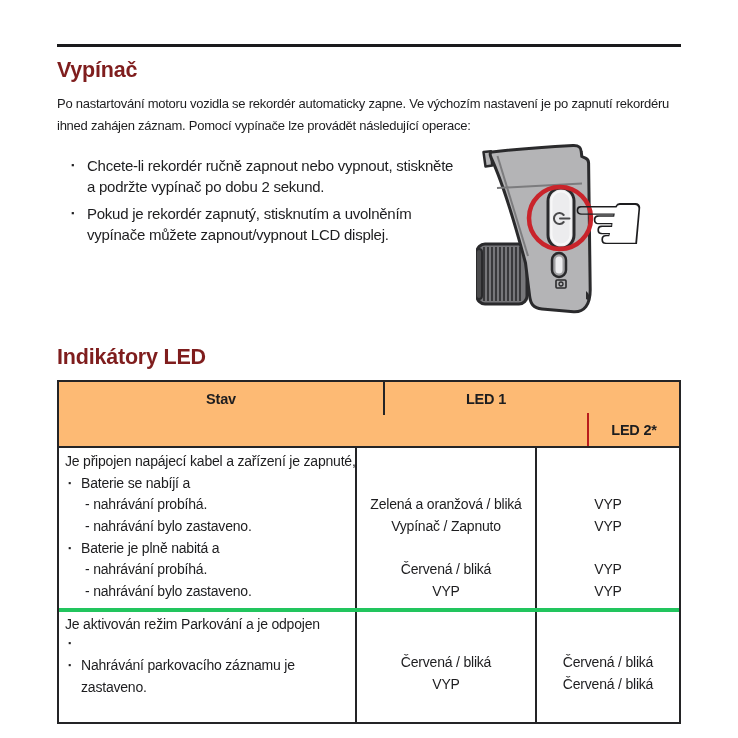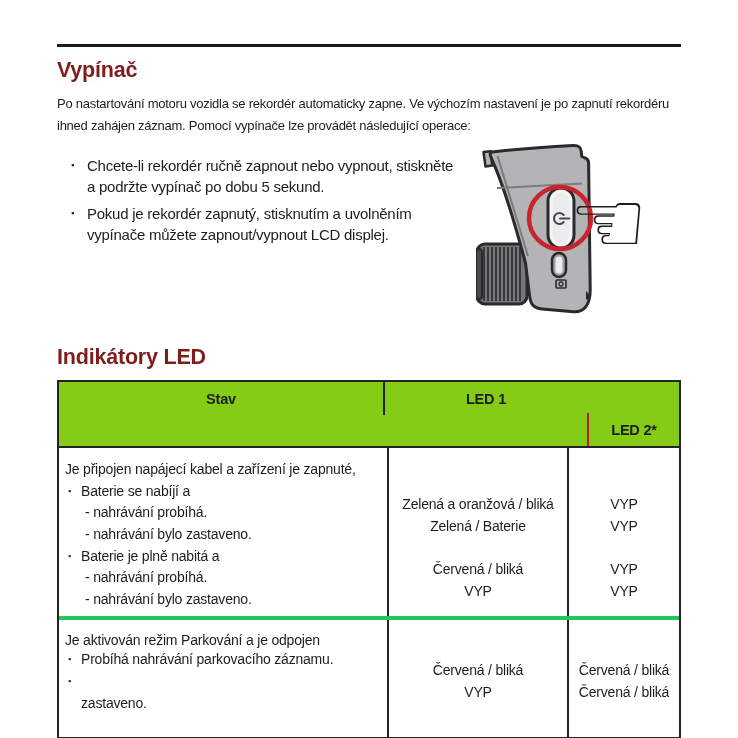--- a/index.html
+++ b/index.html
@@ -28,33 +28,33 @@
   ul.bullets .marker{
     width:16px;flex:0 0 16px;font-size:9px;line-height:21px;color:#1d1d1f;
   }
   .figure{width:205px;flex:0 0 205px;margin-top:-6px;}
   
   .led-heading{margin-top:2px;margin-bottom:9px;}
   .led-table{
     width:624px;box-sizing:border-box;border:2px solid #242426;
     font-size:14px;letter-spacing:-0.2px;color:#1d1d1f;
   }
-  .t-header{display:flex;background:#84cc16;border-bottom:2px solid #242426;}
+  .t-header{display:flex;background:#fdba74;border-bottom:2px solid #242426;}
   .t-header .hcell{
     box-sizing:border-box;height:33px;display:flex;align-items:center;justify-content:center;
     font-weight:700;font-size:14.5px;
   }
   .hcell-stav{width:324px;}
   .hcell-led1{width:204px;border-left:2px solid #242426;}
   .hcell-led2{flex:1;border-left:2px solid #b91c1c;margin-top:31px;}
   .t-row{display:flex;}
   .t-row + .t-row{border-top:4px solid #22c55e;}
   .t-col{box-sizing:border-box;}
-  .t-col-stav{width:328px;padding:11px 2px 5px 6px;}
-  .t-col-led{width:180px;border-left:2px solid #242426;text-align:center;padding:3px 2px 12px 2px;}
+  .t-col-stav{width:296px;padding:3px 2px 5px 6px;}
+  .t-col-led{width:180px;border-left:2px solid #242426;text-align:center;padding:3px 2px 5px 2px;}
   .t-col-led2{width:auto;flex:1;}
   .line{position:relative;line-height:21.7px;height:21.7px;white-space:nowrap;}
   .line.tight{line-height:18.6px;height:18.6px;}
   .stav-line.indent1{padding-left:16px;}
   .stav-line.indent1 .marker{
     position:absolute;left:3px;top:0;font-size:8.5px;line-height:inherit;
   }
   .stav-line.indent2{padding-left:20px;}
   .stav-line.indent3{padding-left:16px;}
   .footnote{margin:13px 0 0 0;font-size:12px;letter-spacing:-0.2px;color:#59595b;}
@@ -68,21 +68,21 @@
   <div class="rule top-rule"></div>
 
   <h1 class="section-title">Vypínač</h1>
 
   <p class="intro">Po nastartování motoru vozidla se rekordér automaticky zapne. Ve výchozím nastavení je po zapnutí rekordéru ihned zahájen záznam. Pomocí vypínače lze provádět následující operace:</p>
 
   <div class="content-row">
     <ul class="bullets" id="power-bullets">
         <li>
           <span class="marker">▪</span>
-          <span class="txt">Chcete-li rekordér ručně zapnout nebo vypnout, stiskněte a podržte vypínač po dobu 5 sekund.</span>
+          <span class="txt">Chcete-li rekordér ručně zapnout nebo vypnout, stiskněte a podržte vypínač po dobu 2 sekund.</span>
         </li>
         <li>
           <span class="marker">▪</span>
           <span class="txt">Pokud je rekordér zapnutý, stisknutím a uvolněním vypínače můžete zapnout/vypnout LCD displej.</span>
         </li>
       </ul>
 
     <div class="figure">
       <svg width="205" height="187" viewBox="0 0 205 187">
 
@@ -153,40 +153,40 @@
             <div class="line stav-line indent2"><span class="txt">- nahrávání probíhá.</span></div>
             <div class="line stav-line indent2"><span class="txt">- nahrávání bylo zastaveno.</span></div>
             <div class="line stav-line indent1"><span class="marker">▪</span><span class="txt">Baterie je plně nabitá a</span></div>
             <div class="line stav-line indent2"><span class="txt">- nahrávání probíhá.</span></div>
             <div class="line stav-line indent2"><span class="txt">- nahrávání bylo zastaveno.</span></div>
           </div>
           <div class="t-col t-col-led">
             <div class="line led-line"></div>
             <div class="line led-line"></div>
             <div class="line led-line">Zelená a oranžová / bliká</div>
-            <div class="line led-line">Zelená / Baterie</div>
+            <div class="line led-line">Vypínač / Zapnuto</div>
             <div class="line led-line"></div>
             <div class="line led-line">Červená / bliká</div>
             <div class="line led-line">VYP</div>
           </div>
           <div class="t-col t-col-led t-col-led2">
             <div class="line led-line"></div>
             <div class="line led-line"></div>
             <div class="line led-line">VYP</div>
             <div class="line led-line">VYP</div>
             <div class="line led-line"></div>
             <div class="line led-line">VYP</div>
             <div class="line led-line">VYP</div>
           </div>
         </div>
         <div class="t-row">
           <div class="t-col t-col-stav">
             <div class="line stav-line indent0 tight"><span class="txt">Je aktivován režim Parkování a je odpojen</span></div>
-            <div class="line stav-line indent1"><span class="marker">▪</span><span class="txt">Probíhá nahrávání parkovacího záznamu.</span></div>
             <div class="line stav-line indent1"><span class="marker">▪</span></div>
+            <div class="line stav-line indent1"><span class="marker">▪</span><span class="txt">Nahrávání parkovacího záznamu je</span></div>
             <div class="line stav-line indent3"><span class="txt">zastaveno.</span></div>
           </div>
           <div class="t-col t-col-led">
             <div class="line led-line tight"></div>
             <div class="line led-line tight"></div>
             <div class="line led-line">Červená / bliká</div>
             <div class="line led-line">VYP</div>
             <div class="line led-line"></div>
           </div>
           <div class="t-col t-col-led t-col-led2">

